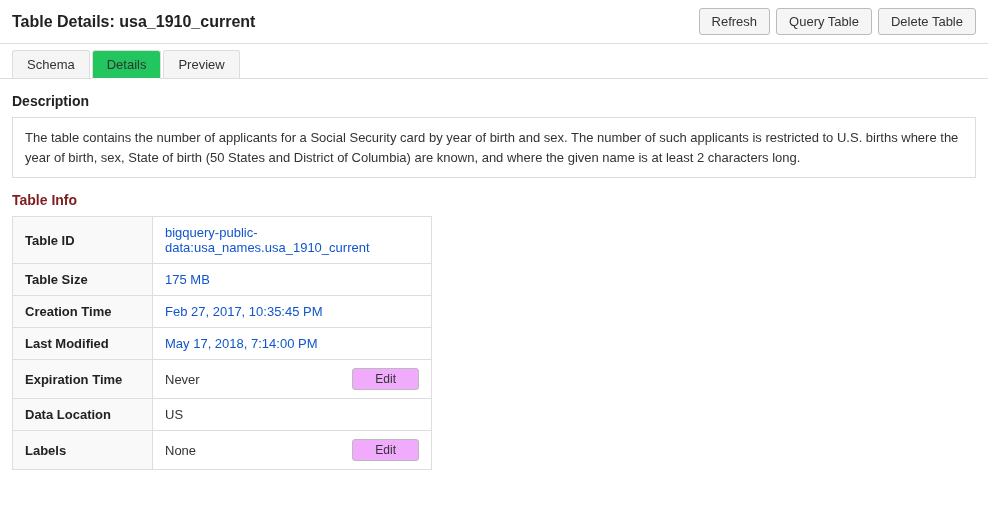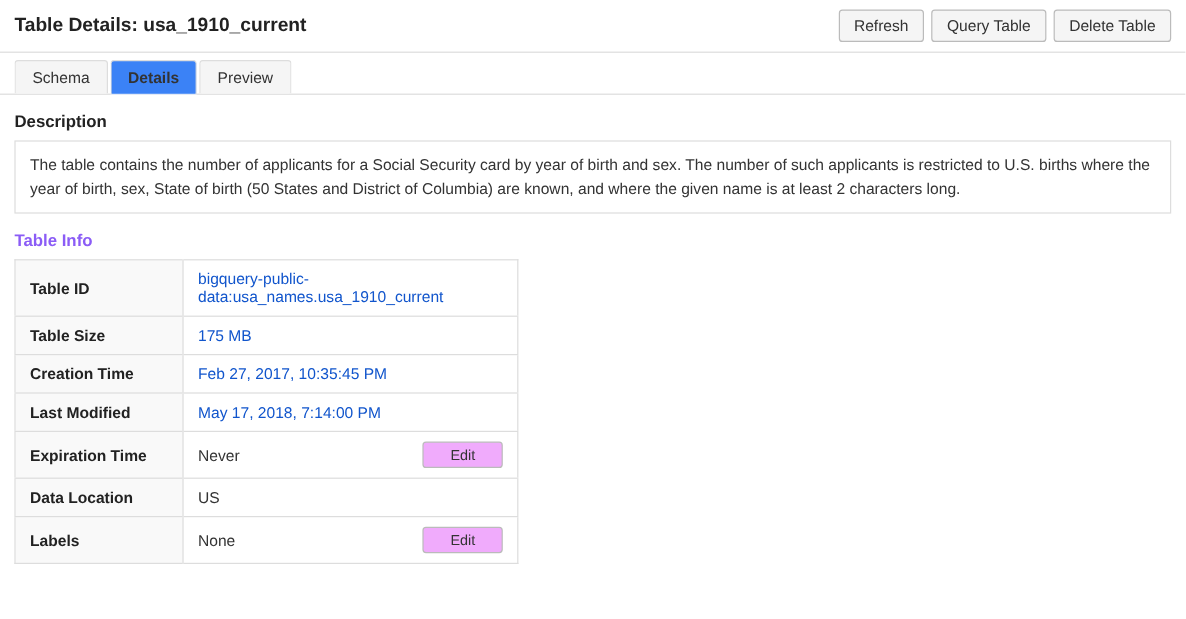--- a/index.html
+++ b/index.html
@@ -51,24 +51,24 @@
       border: 1px solid #ddd;
       border-bottom: none;
       background: #f5f5f5;
       cursor: pointer;
       font-size: 13px;
       color: #333;
       border-radius: 3px 3px 0 0;
       margin-right: 2px;
     }
     .tab.active {
-      background: #3b82f6;
+      background: #22c55e;
       border-bottom: 1px solid #fff;
       margin-bottom: -1px;
-      font-weight: bold;
+      font-weight: normal;
     }
 
     
     .content {
       padding: 14px 12px;
     }
 
     
     .section-heading {
       font-size: 14px;
@@ -92,21 +92,21 @@
       margin-top: 8px;
       font-size: 13px;
     }
 
     
     .table-info-heading {
       font-size: 14px;
       font-weight: bold;
       margin-bottom: 8px;
       margin-top: 14px;
-      color: #8b5cf6;
+      color: #7f1d1d;
     }
     .info-table {
       border-collapse: collapse;
       width: 420px;
       border: 1px solid #ddd;
     }
     .info-table tr {
       border-bottom: 1px solid #ddd;
     }
     .info-table tr:last-child {

